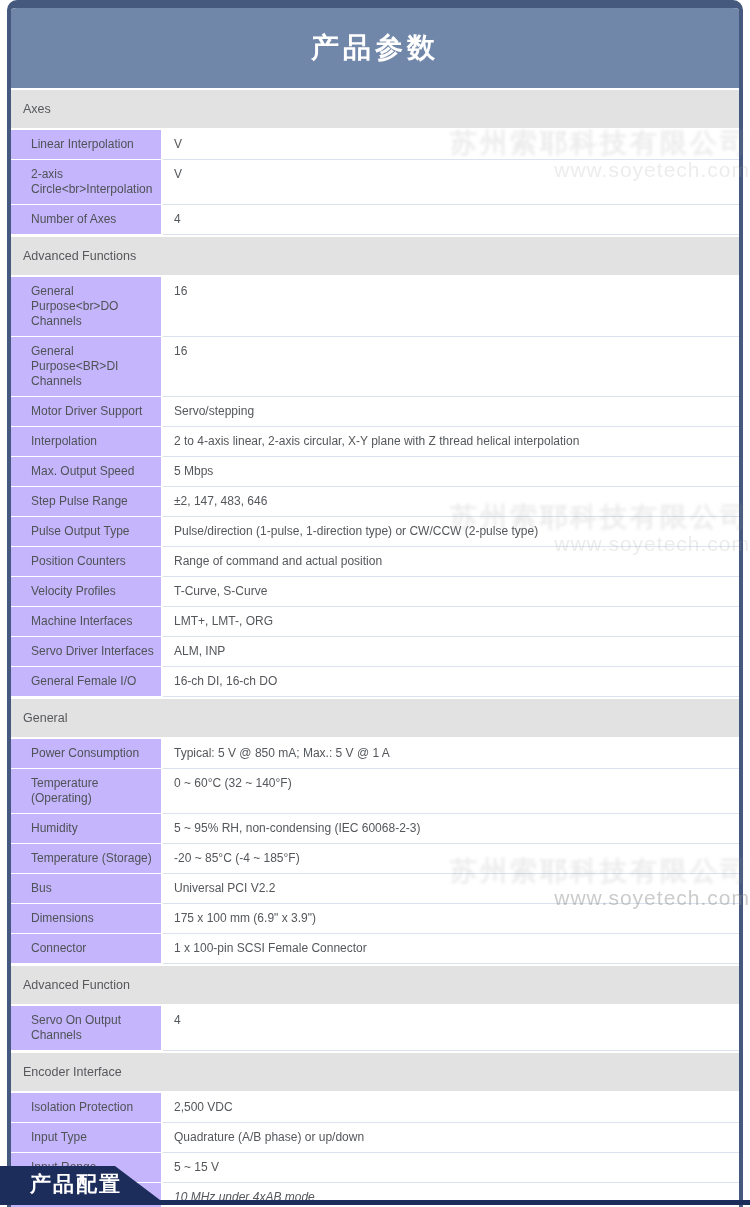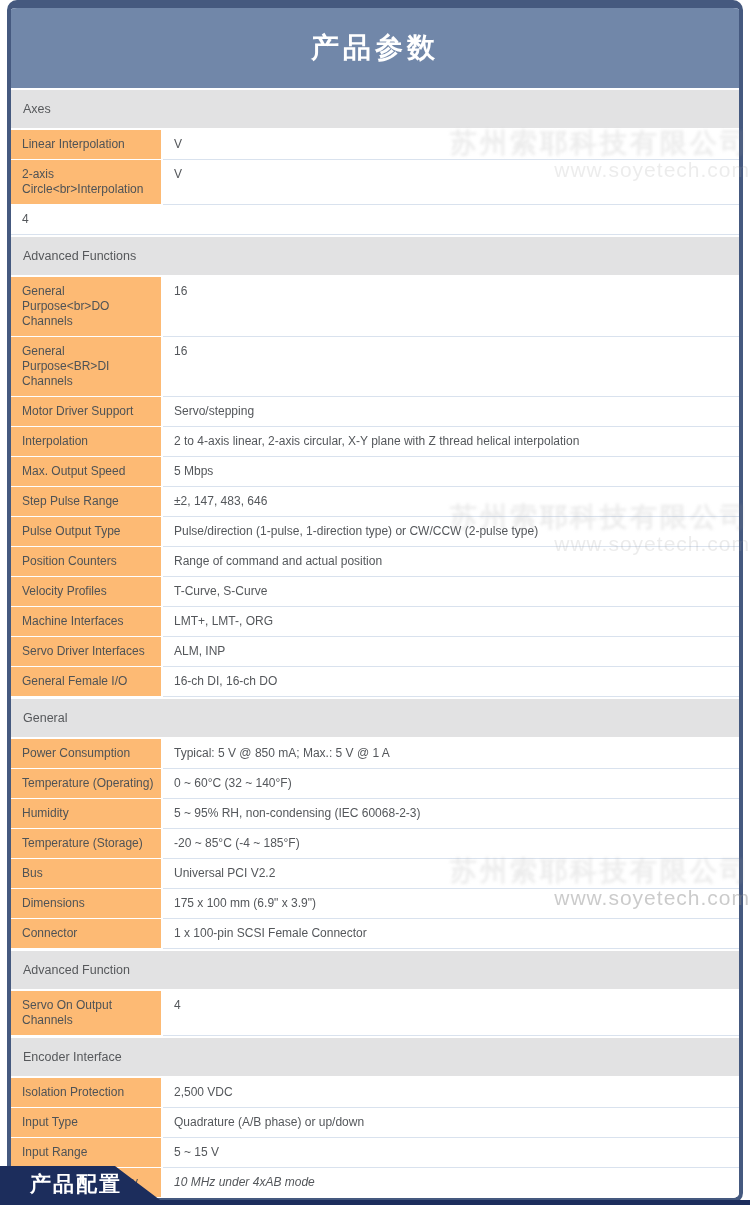--- a/index.html
+++ b/index.html
@@ -51,25 +51,25 @@
     font-size: 12.5px;
     line-height: 14px;
     padding: 12px 12px;
     border-top: 2px solid #ffffff;
     border-bottom: 2px solid #ffffff;
   }
   .spec-row { display: flex; align-items: stretch; }
   .cell-label {
     flex: 0 0 152px;
     box-sizing: border-box;
-    background: #fdba74;
+    background: #c4b5fd;
     color: #4f5356;
     font-size: 12px;
     line-height: 15px;
-    padding: 7px 6px 7px 11px;
+    padding: 7px 6px 7px 20px;
     border-right: 2px solid #ffffff;
     border-bottom: 1px solid #ffffff;
   }
   .cell-value {
     flex: 1 1 auto;
     box-sizing: border-box;
     background: #ffffff;
     color: #54575b;
     font-size: 12px;
     line-height: 15px;
@@ -145,20 +145,21 @@
       <div class="section-header">Axes</div>
       <div class="spec-row">
         <div class="cell-label">Linear Interpolation</div>
         <div class="cell-value">V</div>
       </div>
       <div class="spec-row">
         <div class="cell-label">2-axis Circle&lt;br&gt;Interpolation</div>
         <div class="cell-value">V</div>
       </div>
       <div class="spec-row">
+        <div class="cell-label">Number of Axes</div>
         <div class="cell-value">4</div>
       </div>
       <div class="section-header">Advanced Functions</div>
       <div class="spec-row">
         <div class="cell-label">General Purpose&lt;br&gt;DO Channels</div>
         <div class="cell-value">16</div>
       </div>
       <div class="spec-row">
         <div class="cell-label">General Purpose&lt;BR&gt;DI Channels</div>
         <div class="cell-value">16</div>

